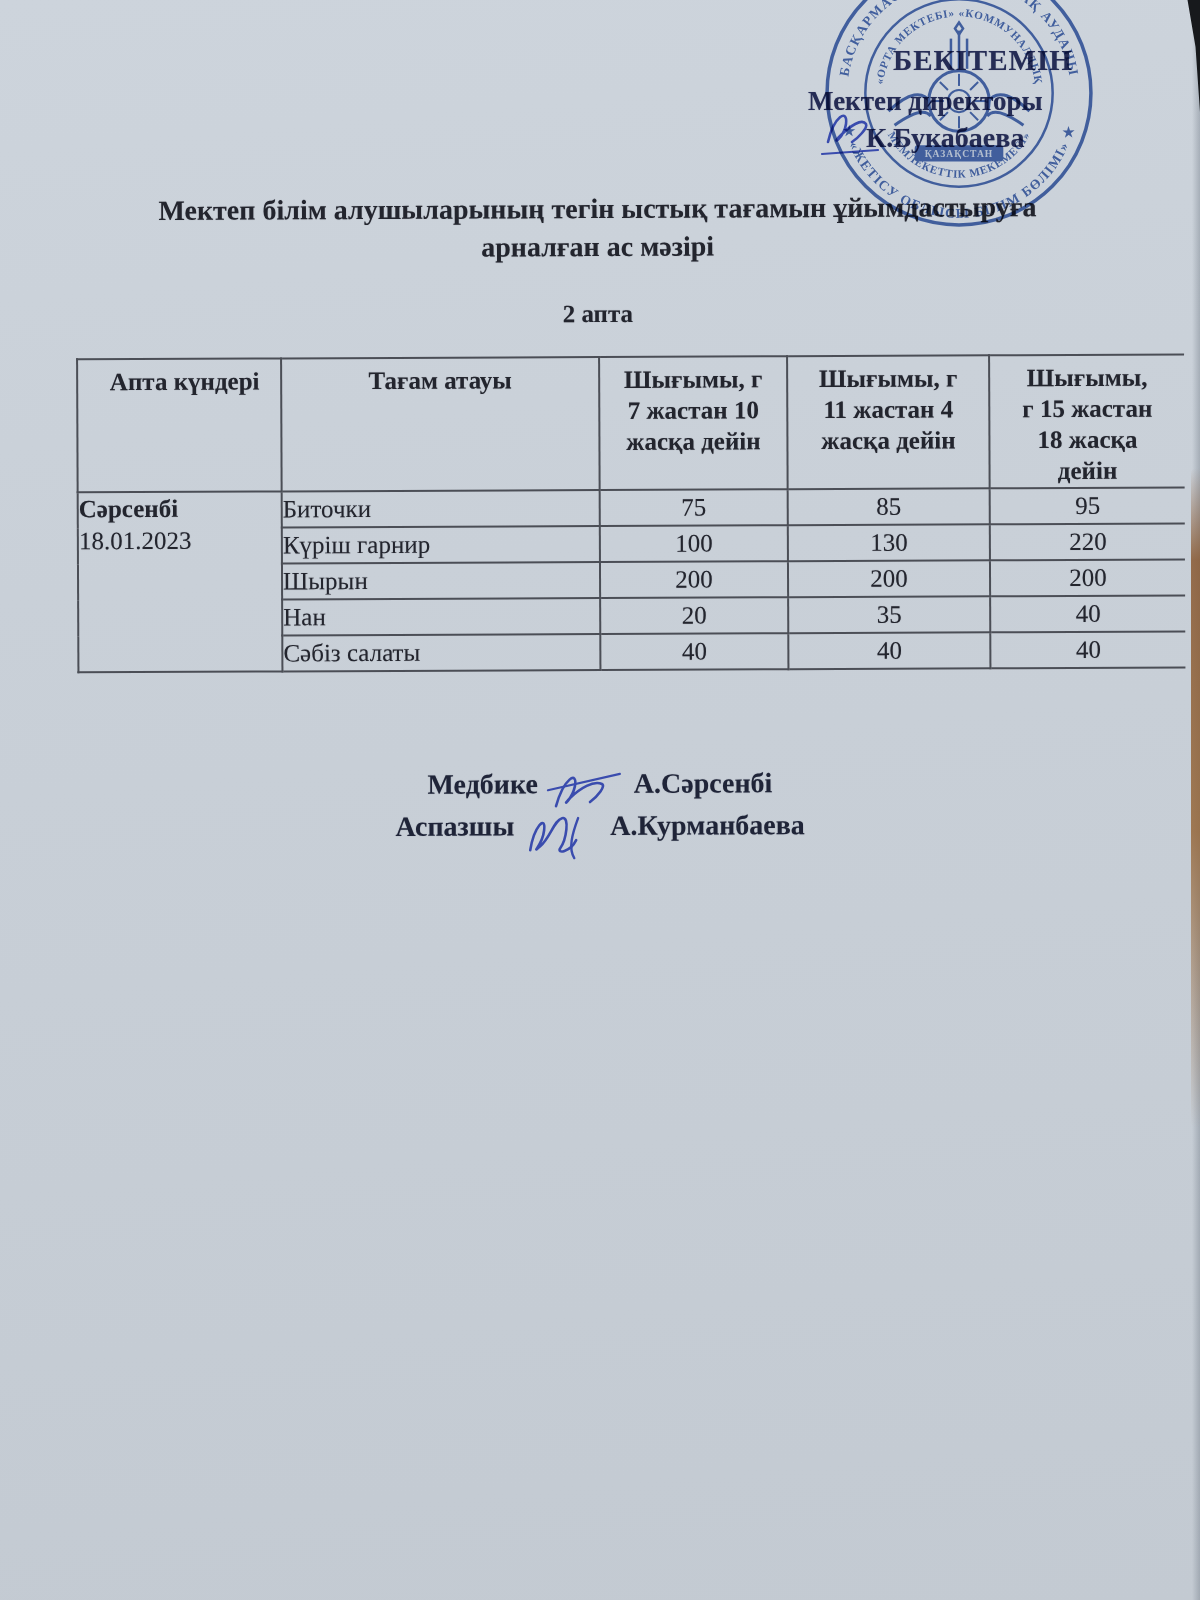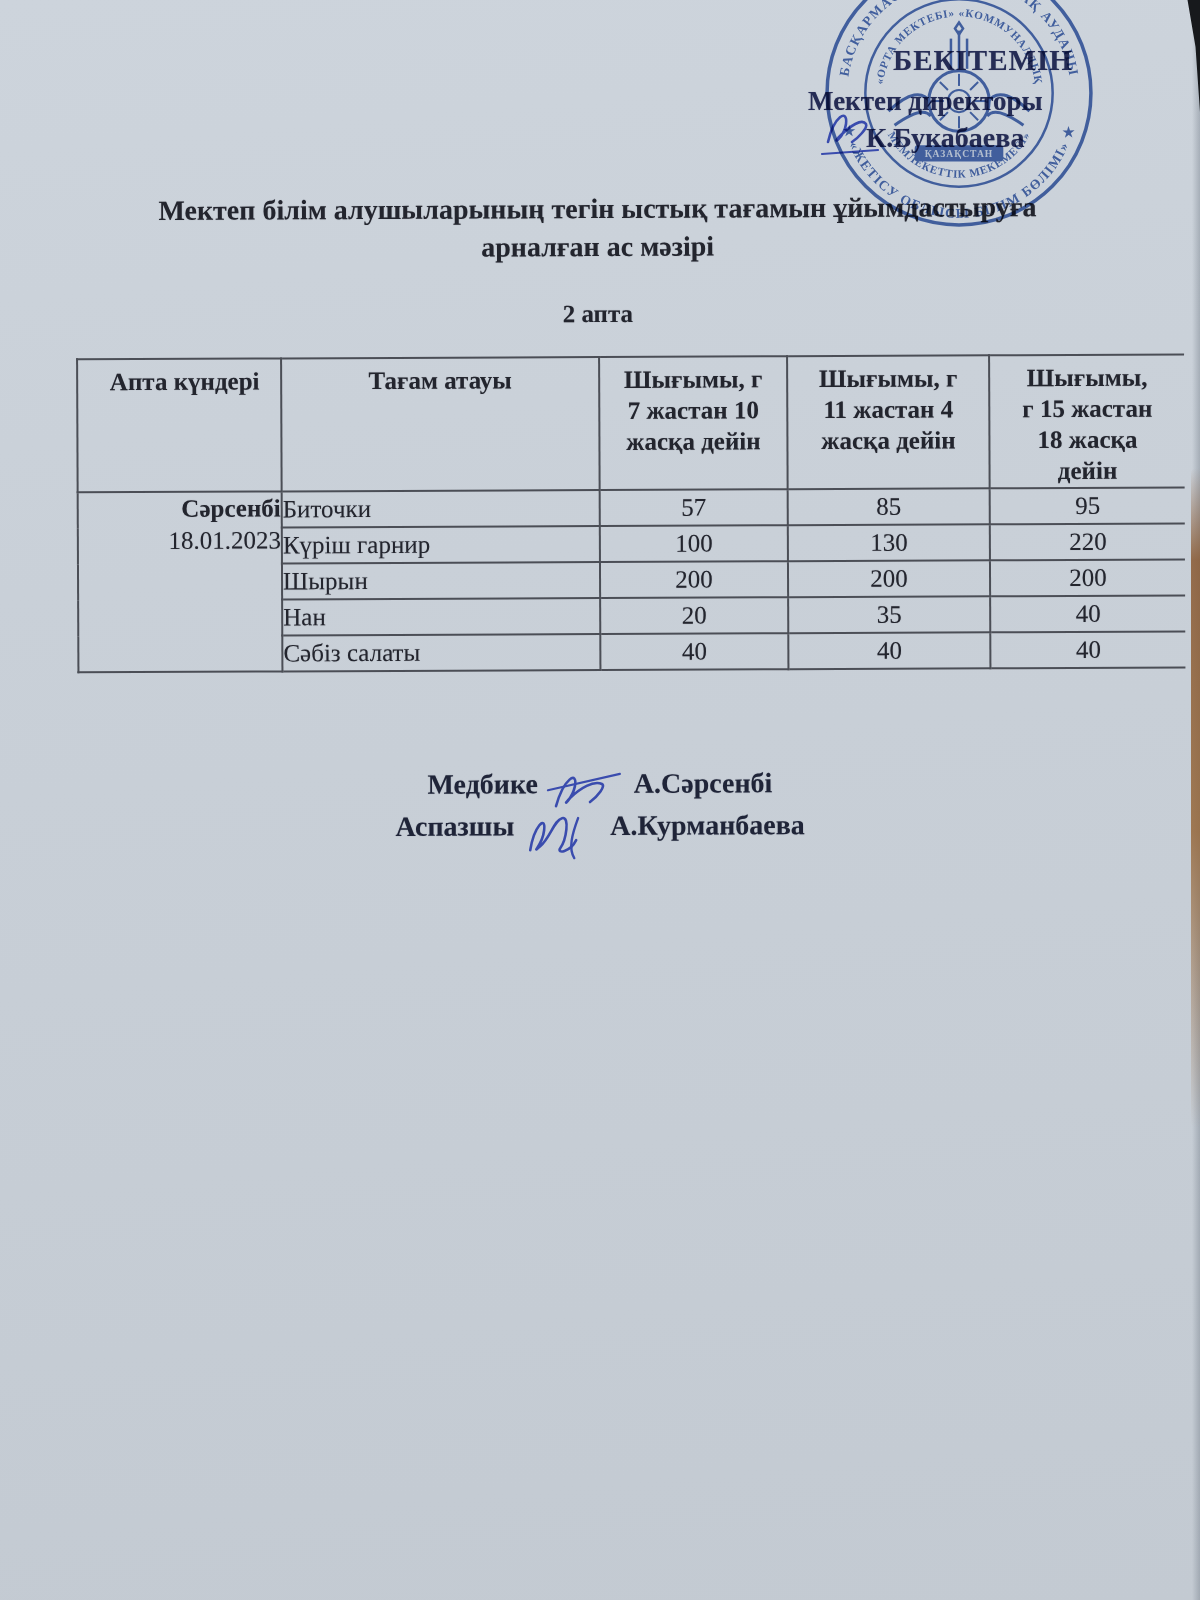--- a/index.html
+++ b/index.html
@@ -44,21 +44,21 @@
 
   
   table.menu{position:absolute;left:78px;top:356px;border-collapse:collapse;
     table-layout:fixed;width:1107px;}
   table.menu th,table.menu td{border:2px solid #4b4e56;overflow:hidden;}
   table.menu th:last-child,table.menu td:last-child{border-right:none;text-align:center;}
   table.menu th{height:124px;vertical-align:top;font-size:25px;font-weight:bold;
     line-height:31px;padding-top:6px;text-align:center;}
   th.h-days{text-align:left;padding-left:12px;}
   table.menu td{height:34px;font-size:25px;line-height:32px;padding:0;}
-  td.day-cell{vertical-align:top;padding:2px 6px 0 10px;line-height:36px;text-align:right;}
+  td.day-cell{vertical-align:top;padding:2px 6px 0 10px;line-height:36px;}
   td.day-cell .weekday{font-weight:bold;display:block;}
   td.day-cell .daydate{display:block;font-family:Liberation Serif, serif;}
   td.dish{text-align:left;padding-left:12px;}
   td.num{text-align:center;}
 
   
   .signoff{position:absolute;left:0;width:1200px;display:flex;justify-content:center;
     align-items:center;font-size:28px;font-weight:bold;color:#1f2438;
     text-shadow:0 0 1px rgba(31,36,56,.35);}
   .sig-row-1{top:764px;}
@@ -187,21 +187,21 @@
           </th>
         </tr>
       </thead>
       <tbody>
         <tr>
           <td class="day-cell" rowspan="5">
             <span class="weekday">Сәрсенбі</span>
             <span class="daydate">18.01.2023</span>
           </td>
           <td class="dish">Биточки</td>
-          <td class="num">57</td>
+          <td class="num">75</td>
           <td class="num">85</td>
           <td class="num">95</td>
         </tr>
         <tr>
           <td class="dish">Күріш гарнир</td>
           <td class="num">100</td>
           <td class="num">130</td>
           <td class="num">220</td>
         </tr>
         <tr>

